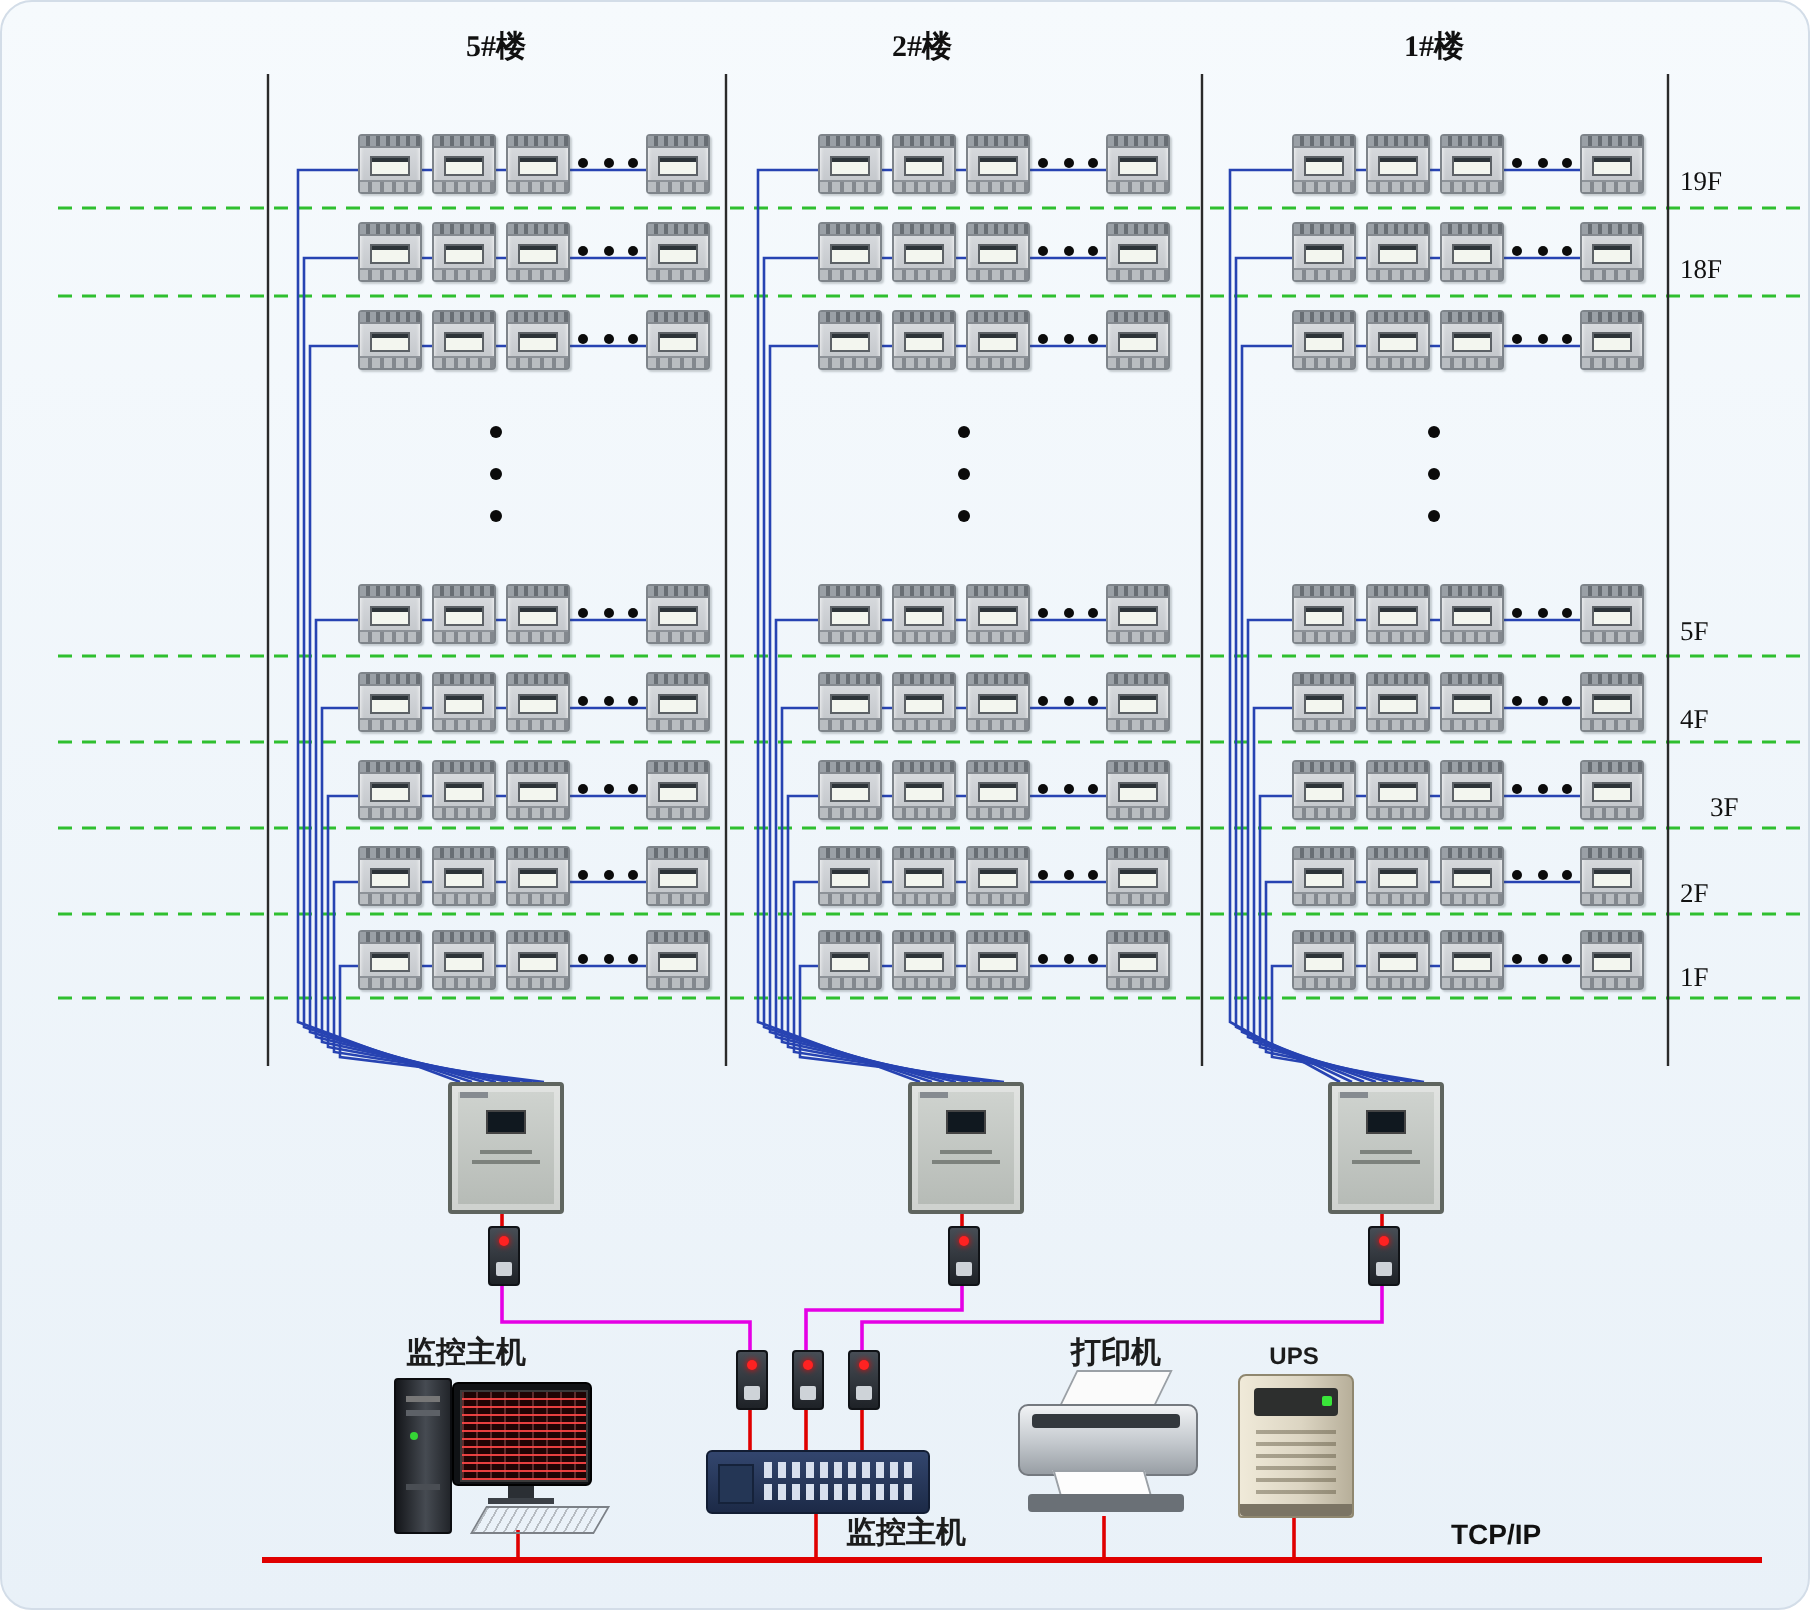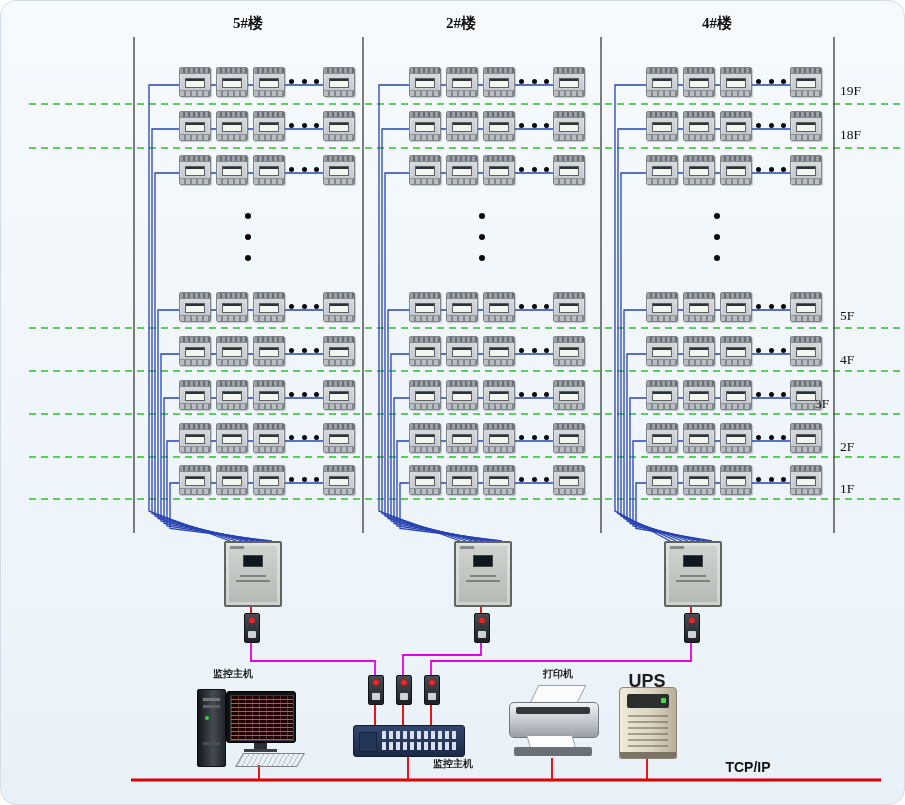--- a/index.html
+++ b/index.html
@@ -4,23 +4,23 @@
 <style>
   html,body{margin:0;padding:0;background:#ffffff;}
   #stage{position:relative;width:905px;height:805px;overflow:hidden;
          background:linear-gradient(#f6fafd,#e9f1f8);
          border:1px solid #d3dde8;border-radius:16px;box-sizing:border-box;
          font-family:"Liberation Serif","DejaVu Serif",serif;}
   #wires{position:absolute;left:0;top:0;width:905px;height:805px;}
 
   .blabel{position:absolute;transform:translateX(-50%);font-size:15px;font-weight:600;color:#111;white-space:nowrap;}
   .flabel{position:absolute;font-size:13.5px;color:#111;}
-  .devlabel{position:absolute;transform:translateX(-50%);font-weight:700;font-size:10px;color:#1c1c1c;white-space:nowrap;}
+  .devlabel{position:absolute;transform:translateX(-50%);font-weight:700;font-size:15px;color:#1c1c1c;white-space:nowrap;}
   .buslabel{position:absolute;transform:translateX(-50%);font-family:"Liberation Sans","DejaVu Sans",sans-serif;font-weight:700;font-size:14px;color:#111;}
-  .upslabel{font-family:"Liberation Sans","DejaVu Sans",sans-serif;font-size:18px;}
+  .upslabel{font-family:"Liberation Sans","DejaVu Sans",sans-serif;font-size:12px;}
 
   
   .meter{position:absolute;width:30px;height:28px;background:linear-gradient(#dcdfe2,#bfc3c7);
          border:1px solid #7e848a;border-radius:2px;box-shadow:inset 0 0 2px #fff, 1px 1px 1px rgba(60,70,80,.25);}
   .meter i{display:block;}
   .m-top{height:5px;border-bottom:1px solid #858a90;
          background:repeating-linear-gradient(90deg,#9aa0a6 0 3px,#686e74 3px 5px);}
   .m-screen{margin:4px auto 0;width:18px;height:8px;background:#f3f6ef;border:1px solid #5c6166;
             box-shadow:inset 0 2px 0 #2c3338;}
   .m-bot{position:absolute;left:0;right:0;bottom:0;height:5px;border-top:1px solid #8d9298;
@@ -140,21 +140,21 @@
       <line x1="430" y1="702" x2="430" y2="725" stroke="#e00000" stroke-width="1.8"></line>
       <line x1="258" y1="764" x2="258" y2="779" stroke="#e00000" stroke-width="1.8"></line>
       <line x1="407" y1="754" x2="407" y2="779" stroke="#e00000" stroke-width="1.8"></line>
       <line x1="551" y1="757" x2="551" y2="779" stroke="#e00000" stroke-width="1.8"></line>
       <line x1="646" y1="756" x2="646" y2="779" stroke="#e00000" stroke-width="1.8"></line>
       <line x1="130" y1="779" x2="880" y2="779" stroke="#e00000" stroke-width="3"></line>
     </svg>
 
   <div class="blabel" style="left:247px;top:13px">5#楼</div>
   <div class="blabel" style="left:460px;top:13px">2#楼</div>
-  <div class="blabel" style="left:716px;top:13px">4#楼</div>
+  <div class="blabel" style="left:716px;top:13px">1#楼</div>
 
   <div class="collector" style="left:223px;top:540px">
     <i class="c-logo"></i>
     <i class="c-screen"></i>
     <i class="c-line c-l1"></i>
     <i class="c-line c-l2"></i>
   </div>
   <div class="collector" style="left:453px;top:540px">
     <i class="c-logo"></i>
     <i class="c-screen"></i>
@@ -823,16 +823,16 @@
     </div>
     <div class="vdots" style="left: 713px; top: 212px;">
       <i></i>
       <i></i>
       <i></i>
     </div>
     <div class="flabel" style="left: 839px; top: 82px;">19F</div>
     <div class="flabel" style="left: 839px; top: 126px;">18F</div>
     <div class="flabel" style="left: 839px; top: 307px;">5F</div>
     <div class="flabel" style="left: 839px; top: 351px;">4F</div>
-    <div class="flabel" style="left: 814px; top: 395px;">3F</div>
+    <div class="flabel" style="left: 854px; top: 395px;">3F</div>
     <div class="flabel" style="left: 839px; top: 438px;">2F</div>
     <div class="flabel" style="left: 839px; top: 480px;">1F</div>
   </div>
 
 </body></html>

